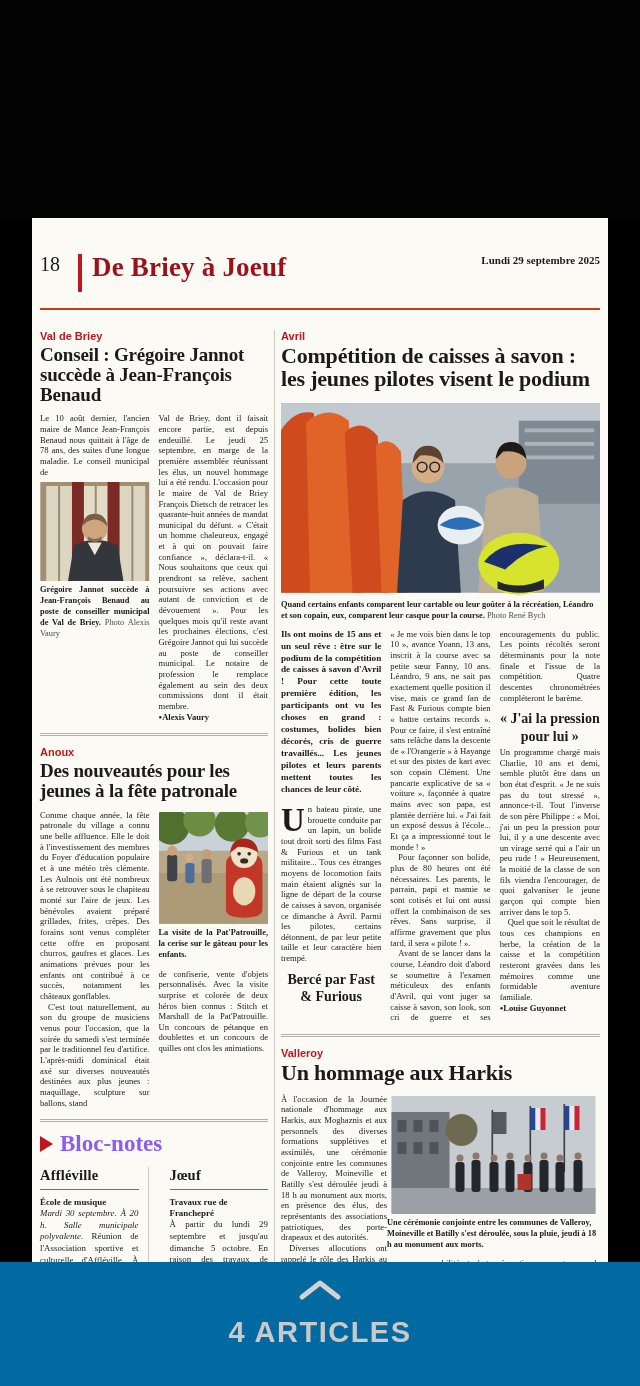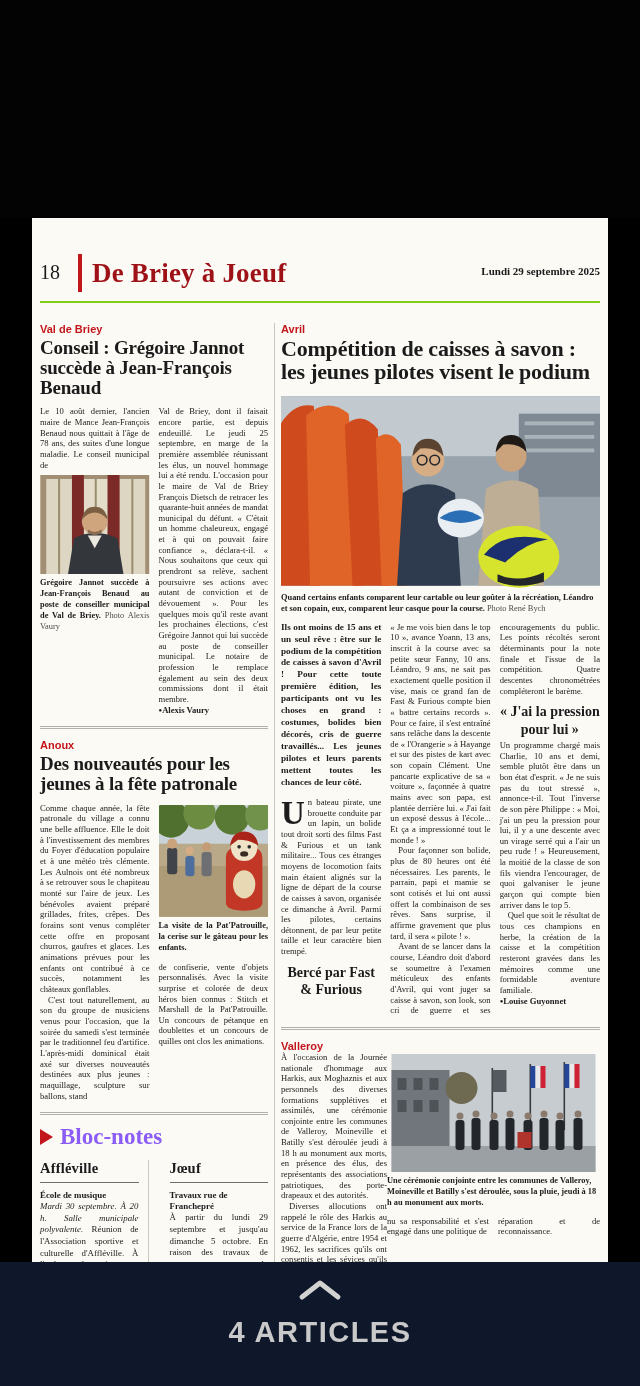--- a/index.html
+++ b/index.html
@@ -8,21 +8,21 @@
   .screen { width:640px; height:1386px; display:flex; flex-direction:column; background:#000; }
   .top-space { height:218px; background:#030303; flex:none; }
 
   
   .page {
     flex:none; width:576px; height:1044px; margin:0 32px;
     background:#fbfaf5; color:#1b1b1b;
     font-family:"Liberation Serif", serif;
     padding:36px 8px 0; overflow:hidden; position:relative;
   }
-  .masthead { display:flex; align-items:center; border-bottom:2px solid #84cc16; padding-bottom:9px; }
+  .masthead { display:flex; align-items:flex-start; border-bottom:2px solid #c2410c; padding-bottom:16px; }
   .page-number { font-size:20px; line-height:1; padding-bottom:3px; }
   .masthead-bar { width:4px; height:38px; background:#c3161c; margin:0 10px 0 18px; flex:none; }
   .section-title { font-size:27px; font-weight:bold; color:#9e1117; line-height:1; letter-spacing:.2px; }
   .masthead-date { margin-left:auto; font-size:11px; font-weight:bold; padding-bottom:4px; }
 
   .content { display:flex; margin-top:20px; }
   .stack-left { width:228px; flex:none; }
   .colrule { width:1px; background:#c9c7c0; margin:0 6px; flex:none; }
   .stack-right { flex:1; min-width:0; }
 
@@ -62,21 +62,21 @@
   .bn-title { color:#8b5cf6; font-size:23px; font-weight:bold; line-height:1; }
   .bn-cols { display:flex; }
   .bn-col { flex:1; min-width:0; padding-right:9px; }
   .bn-col + .bn-col { border-left:1px solid #c9c7c0; padding-left:21px; padding-right:0; }
   .bn-city { font-size:14.5px; font-weight:bold; border-bottom:1px solid #6e6e6e; padding-bottom:5px; margin-bottom:7px; letter-spacing:.2px; }
   .bn-entry-title { font-weight:bold; font-size:8.9px; line-height:1.25; }
   .bn-text { font-size:8.9px; line-height:1.3; text-align:justify; }
   .bn-it { font-style:italic; }
 
   
-  .bottom-bar { flex:1; background:#0f172a; display:flex; flex-direction:column; align-items:center; padding-top:15px; }
+  .bottom-bar { flex:1; background:#0369a1; display:flex; flex-direction:column; align-items:center; padding-top:15px; }
   .chevron-btn { background:none; border:none; padding:2px 10px; cursor:pointer; }
   .articles-label { margin-top:10px; color:#c9c9c9; font-family:"Liberation Sans", sans-serif; font-weight:bold; font-size:29px; letter-spacing:1.5px; }
 </style>
 </head>
 <body>
 
 <div class="screen">
   <div class="top-space"></div>
 
   <div class="page">
@@ -241,20 +241,21 @@
             <p class="para">Un programme chargé mais Charlie, 10 ans et demi, semble plutôt être dans un bon état d'esprit. « Je ne suis pas du tout stressé », annonce-t-il. Tout l'inverse de son père Philippe : « Moi, j'ai un peu la pression pour lui, il y a une descente avec un virage serré qui a l'air un peu rude ! » Heureusement, la moitié de la classe de son fils viendra l'encourager, de quoi galvaniser le jeune garçon qui compte bien arriver dans le top 5.</p>
             <p class="para">Quel que soit le résultat de tous ces champions en herbe, la création de la caisse et la compétition resteront gravées dans les mémoires comme une formidable aventure familiale.</p>
             <div class="byline">Louise Guyonnet</div>
           </div>
         </article>
 
         <div class="rule-double"></div>
 
         <article>
           <div class="kicker">Valleroy</div>
+          <h2 class="headline h-lg">Un hommage aux Harkis</h2>
           <div class="val-row">
             <div class="val-col1">
               <p class="para">À l'occasion de la Journée nationale d'hommage aux Harkis, aux Moghaznis et aux personnels des diverses formations supplétives et assimilés, une cérémonie conjointe entre les communes de Valleroy, Moineville et Batilly s'est déroulée jeudi à 18 h au monument aux morts, en présence des élus, des représentants des associations patriotiques, des porte-drapeaux et des autorités.</p>
               <p class="para">Diverses allocutions ont rappelé le rôle des Harkis au service de la France lors de la guerre d'Algérie, entre 1954 et 1962, les sacrifices qu'ils ont consentis et les sévices qu'ils ont subis du fait de leur engagement. L'État a recon-</p>
             </div>
             <div class="val-right">
               <svg class="photo" viewBox="0 0 204 118" style="height:118px">
                 <rect width="204" height="118" fill="#c7ccd0"></rect>
                 <rect x="0" y="16" width="58" height="76" fill="#70767c"></rect>
                 <rect x="6" y="24" width="9" height="12" fill="#4e5358"></rect>

